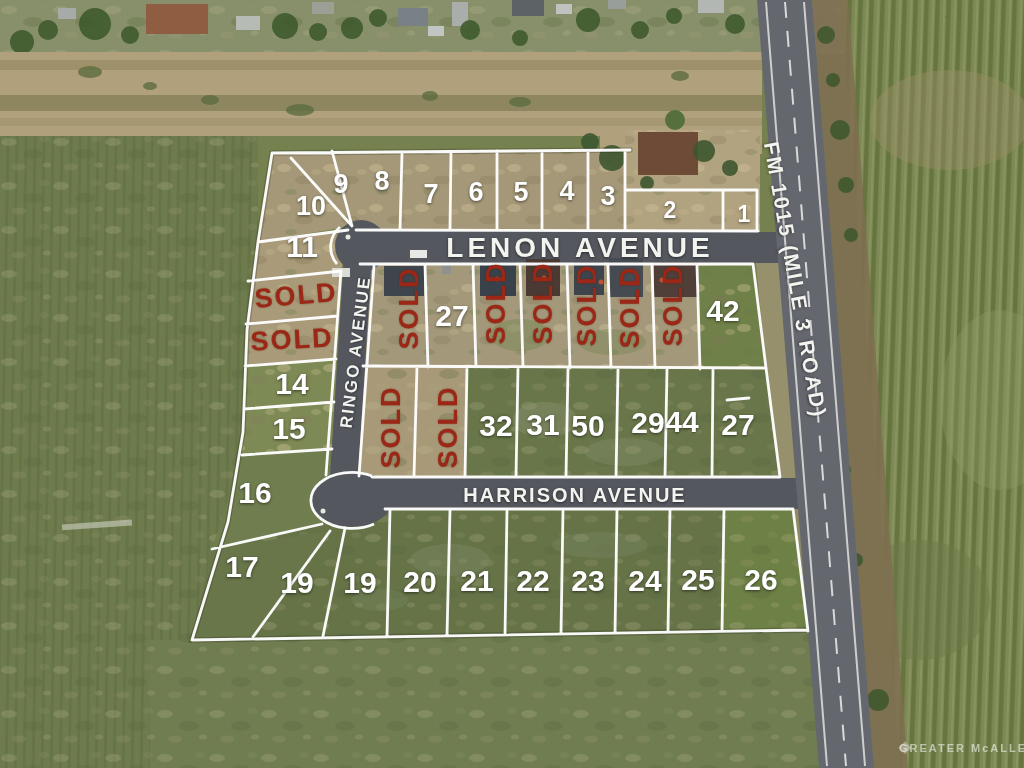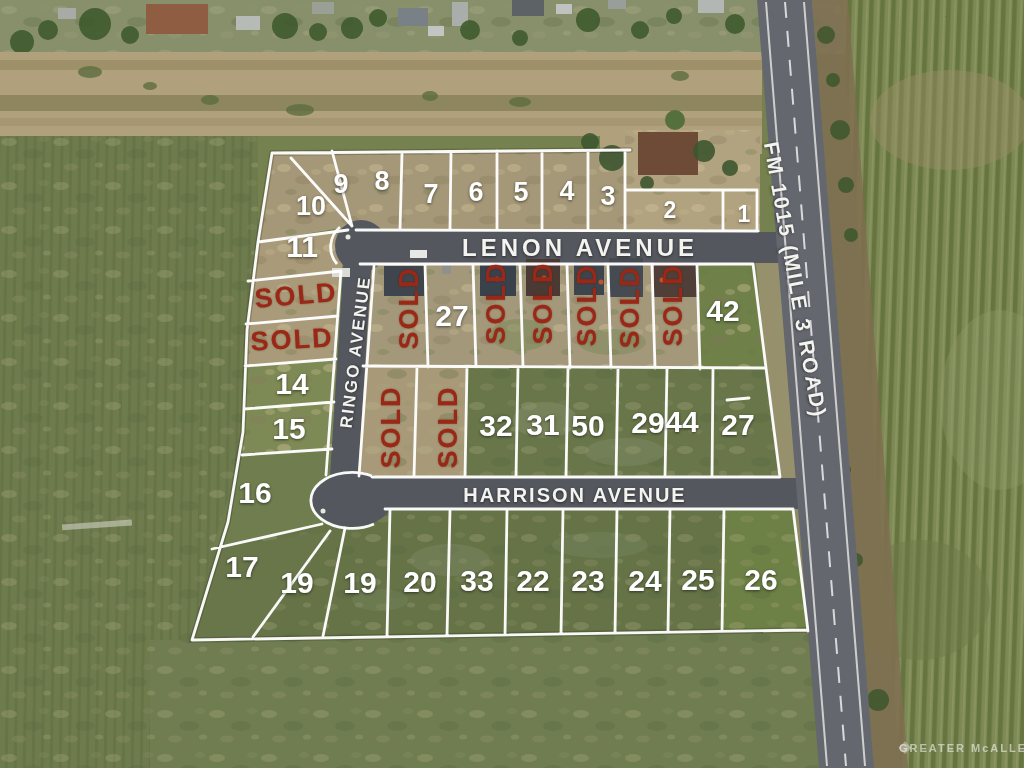--- a/index.html
+++ b/index.html
@@ -273,28 +273,28 @@
   <div class="lot" style="left:496px;top:426px">32</div>
   <div class="lot" style="left:543px;top:425px">31</div>
   <div class="lot" style="left:588px;top:426px">50</div>
   <div class="lot" style="left:648px;top:423px">29</div>
   <div class="lot" style="left:682px;top:422px">44</div>
   <div class="lot" style="left:738px;top:425px">27</div>
 
   <div class="lot" style="left:297px;top:583px">19</div>
   <div class="lot" style="left:360px;top:583px">19</div>
   <div class="lot" style="left:420px;top:582px">20</div>
-  <div class="lot" style="left:477px;top:581px">33</div>
+  <div class="lot" style="left:477px;top:581px">21</div>
   <div class="lot" style="left:533px;top:581px">22</div>
   <div class="lot" style="left:588px;top:581px">23</div>
   <div class="lot" style="left:645px;top:581px">24</div>
   <div class="lot" style="left:698px;top:580px">25</div>
   <div class="lot" style="left:761px;top:580px">26</div>
 
-  <div class="street" style="left:580px;top:248px;font-size:24px;letter-spacing:4px">LENON AVENUE</div>
+  <div class="street" style="left:580px;top:248px;font-size:28px;letter-spacing:4px">LENON AVENUE</div>
   <div class="street" style="left:356px;top:352px;font-size:17px;letter-spacing:2px;transform:translate(-50%,-50%) rotate(-83deg)">RINGO AVENUE</div>
   <div class="street" style="left:575px;top:495px;font-size:20px;letter-spacing:2px">HARRISON AVENUE</div>
   <div class="street" style="left:795px;top:280px;font-size:21px;letter-spacing:2px;transform:translate(-50%,-50%) rotate(80deg)">FM 1015 (MILE 3 ROAD)</div>
 
   <div class="wm" style="left:968px;top:748px">GREATER McALLEN</div>
 </div>
 
 </div>
 
 </body></html>

